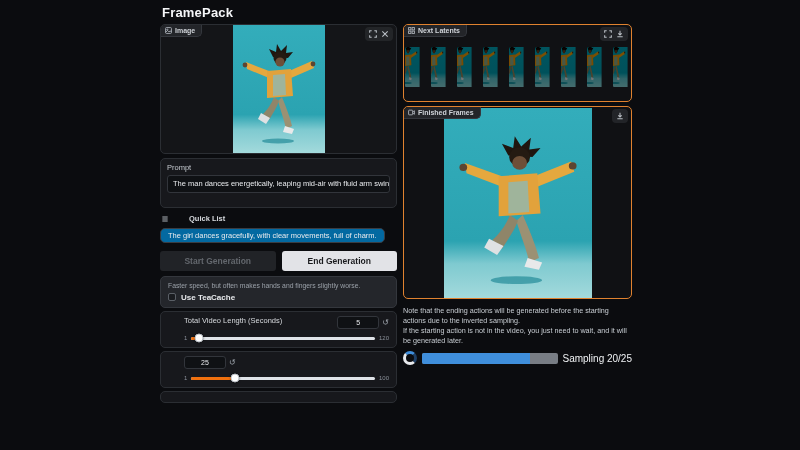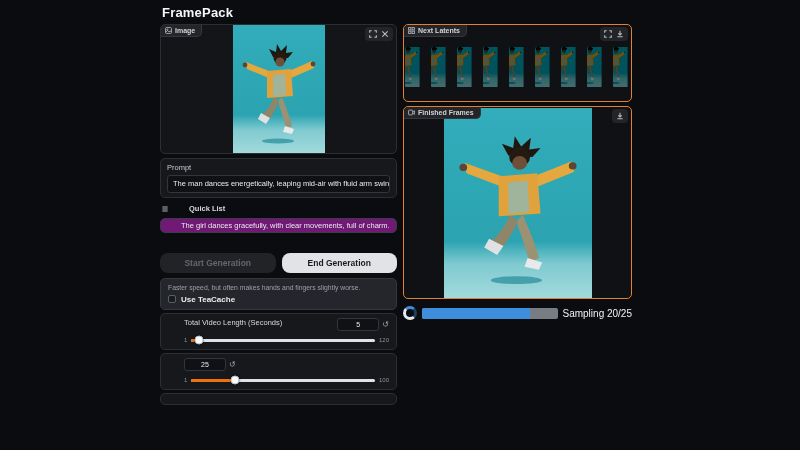--- a/index.html
+++ b/index.html
@@ -27,34 +27,34 @@
   .cornerbtns { position:absolute; top:2px; right:3px; z-index:3; display:flex; gap:2px;
                 background:rgba(38,40,44,.85); border-radius:4px; padding:2px 3px; }
   .iconbtn { width:10px; height:10px; display:flex; align-items:center; justify-content:center;
              color:#b9bec4; cursor:pointer; }
   .iconbtn svg { width:8px; height:8px; stroke:#b9bec4; fill:none; stroke-width:1.6; }
 
   
   .image-panel { height:130px; margin-bottom:4px; background:#141518; display:flex; align-items:center; justify-content:center; overflow:hidden; }
   .image-panel .photo { width:92px; height:128px; display:block; }
 
-  .formblock { padding:4px 6px 4px 6px; margin-bottom:4px; }
+  .formblock { padding:4px 6px 14px 6px; margin-bottom:4px; }
   .lbl { font-size:7.5px; color:#c3c7cd; margin-bottom:3px; display:block; }
   .textbox { background:#0f1114; border:1px solid #32353b; border-radius:3px; color:#e8eaed;
              font-size:7.5px; padding:3px 5px; min-height:16px; line-height:10px; white-space:nowrap; overflow:hidden; }
 
   .accordion { display:flex; align-items:center; gap:20px; font-size:7.5px; font-weight:bold; color:#d6d9dd;
                padding:2px 1px; margin-bottom:3px; cursor:pointer; }
   .accordion svg { width:8px; height:8px; stroke:#aeb3ba; fill:none; stroke-width:1.5; }
-  .quick-item { display:block; width:fit-content; max-width:100%; background:#701a75; border:1px solid #3a3d43;
-                border-radius:5px; color:#e8eaed; font-size:7.5px; padding:2px 20px; margin-bottom:20px;
+  .quick-item { display:block; width:fit-content; max-width:100%; background:#0369a1; border:1px solid #3a3d43;
+                border-radius:5px; color:#e8eaed; font-size:7.5px; padding:2px 7px; margin-bottom:8px;
                 font-family:inherit; cursor:pointer; white-space:nowrap; }
 
   .btn-row { display:flex; gap:6px; margin:2px 0 5px 0; }
-  .btn { flex:1; height:20px; border:none; border-radius:8px; font-size:8.5px; font-weight:bold;
+  .btn { flex:1; height:20px; border:none; border-radius:3px; font-size:8.5px; font-weight:bold;
          font-family:inherit; cursor:pointer; }
   .btn.start { background:#212327; color:#63676d; }
   .btn.end { background:#e2e3e7; color:#1a1b1e; }
 
   .teacache { background:#24262b; border:1px solid #34373d; border-radius:5px; padding:4px 7px 5px 7px; margin-bottom:3px; }
   .info { font-size:6.8px; color:#9aa0a8; line-height:9px; }
   .chk-row { display:flex; align-items:flex-start; gap:5px; margin-top:3px; cursor:pointer; }
   .chk-box { width:8px; height:8px; border:1px solid #5a5f66; border-radius:2px; background:#1a1c20; }
   .chk-label { font-size:8px; font-weight:bold; color:#e8eaed; }
 
@@ -308,20 +308,24 @@
               <svg viewBox="0 0 12 12">
                 <path d="M6 1 V7 M3.5 5 L6 7.5 L8.5 5 M2 10 H10"></path>
               </svg>
             </div>
         </div>
         <svg class="photo">
             <use href="#dancer"></use>
           </svg>
       </div>
 
+      <p class="note">
+        <span>Note that the ending actions will be generated before the starting actions due to the inverted sampling.</span><br>
+        <span>If the starting action is not in the video, you just need to wait, and it will be generated later.</span>
+      </p>
 
       <div class="progress-row">
         <div class="spinner"></div>
         <div class="pbar">
           <div class="pbar-fill" id="progress-fill" style="width: 80%; background: rgb(63, 142, 219);"></div>
         </div>
         <span class="p-label">Sampling 20/25</span>
       </div>
     </div>
   </div>

